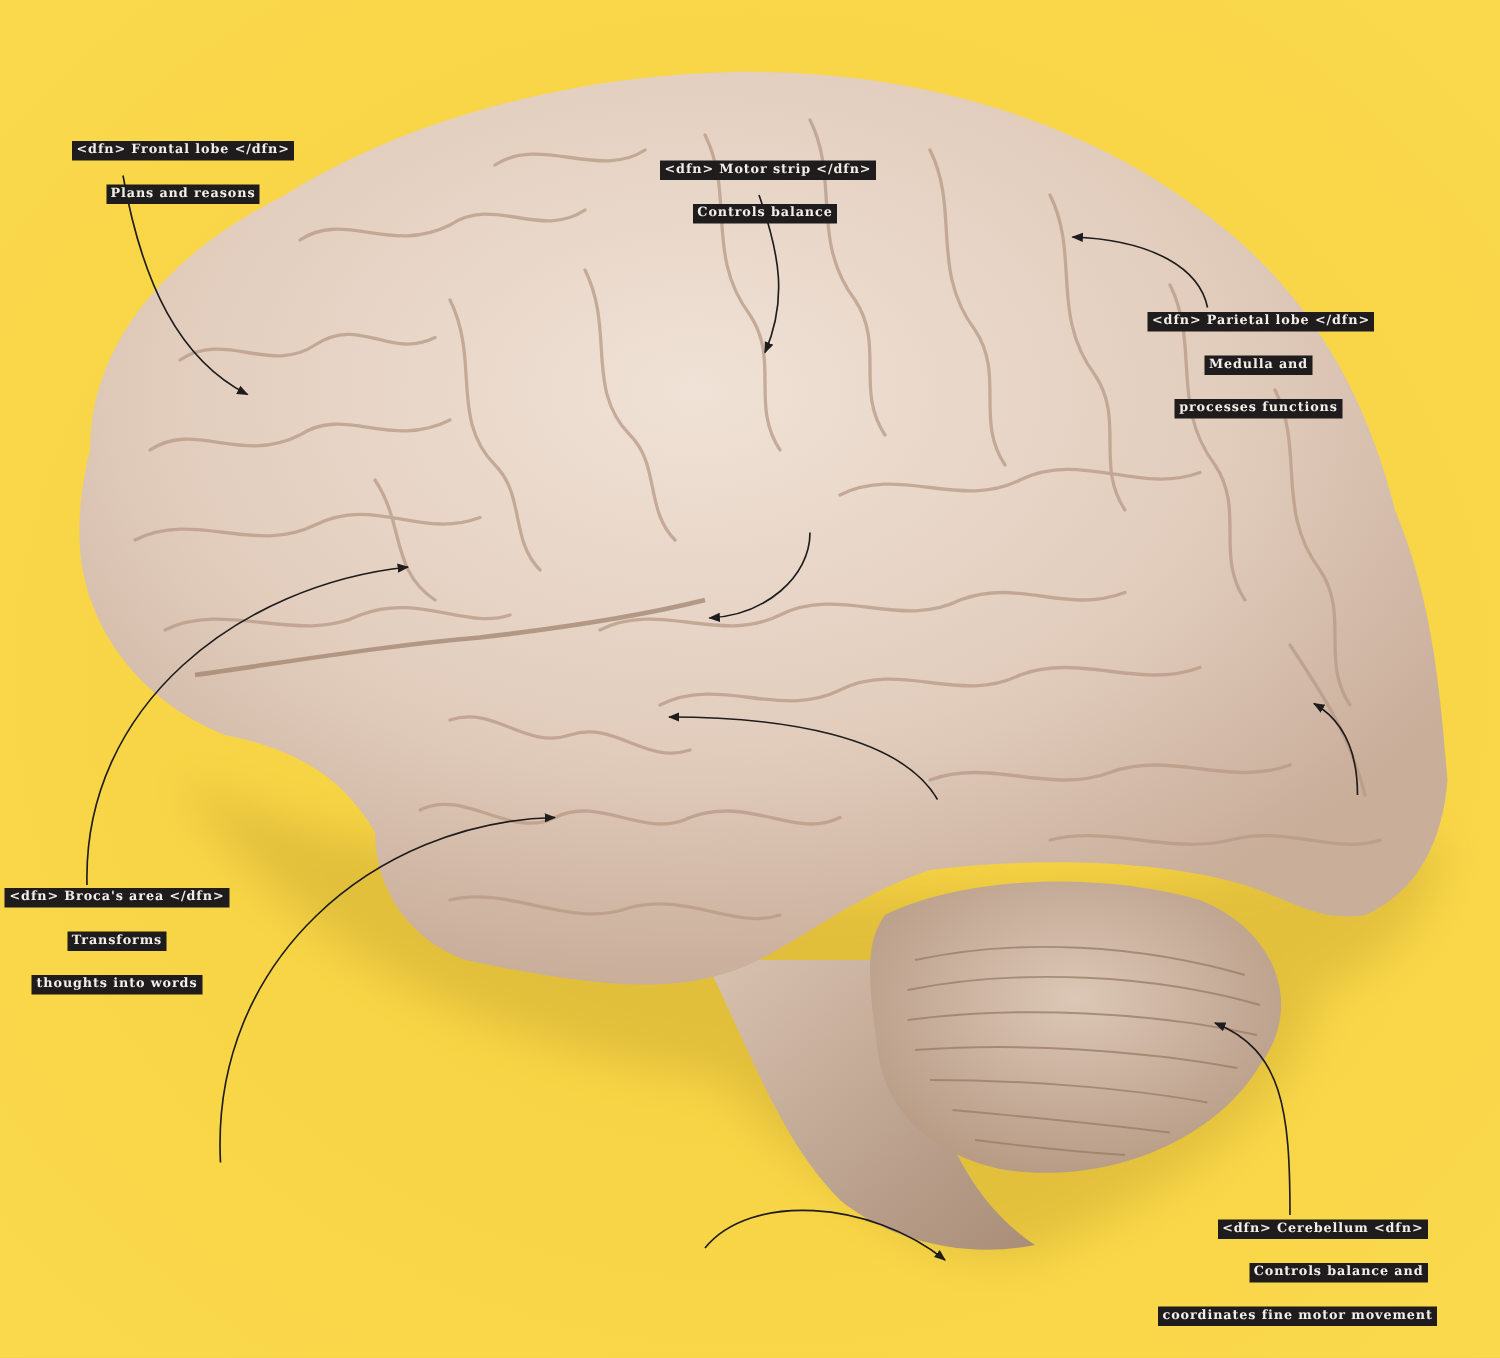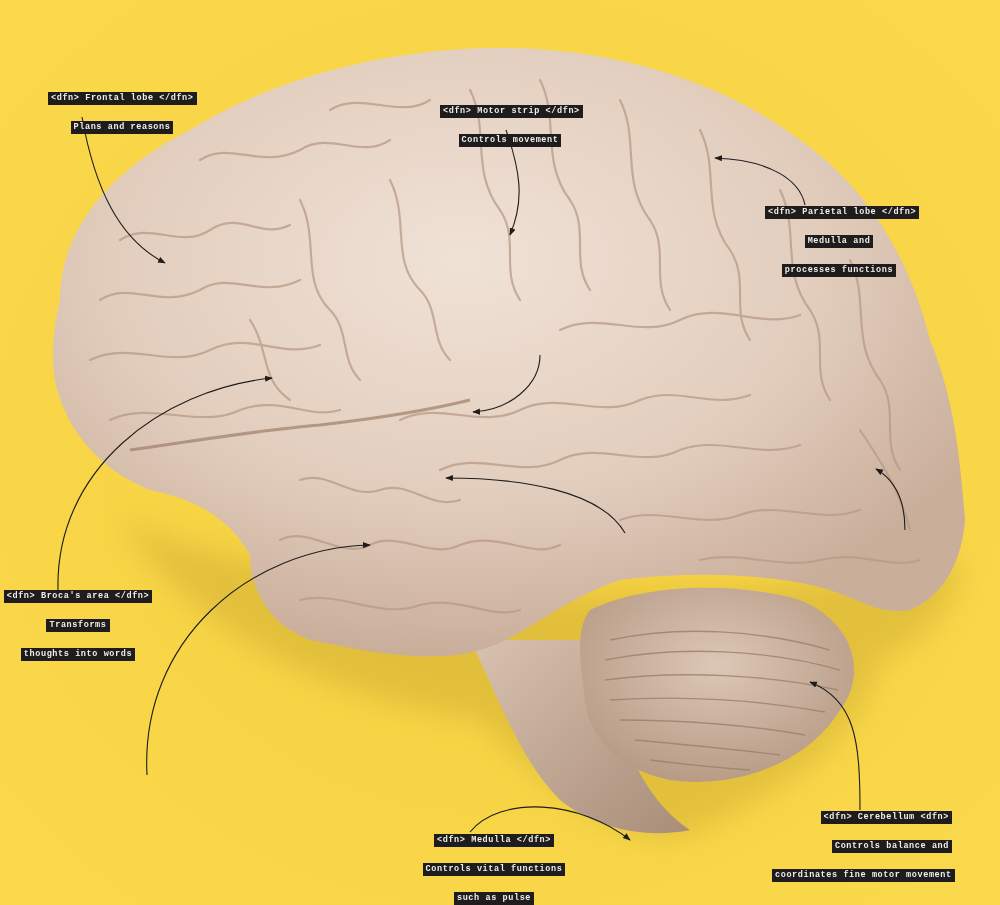--- a/index.html
+++ b/index.html
@@ -1,17 +1,17 @@
 <!DOCTYPE html>
 <html><head>
 <meta charset="utf-8">
 <style>
   html, body { margin:0; padding:0; }
   body { width:1000px; height:905px; overflow:hidden; position:relative; background:#f9d548; font-family:"DejaVu Serif","Liberation Serif",serif; }
-  .stage { position:absolute; left:0; top:0; width:1000px; height:905px; background:#f9d548;font-family:Liberation Mono, monospace; }
+  .stage { position:absolute; left:0; top:0; width:1000px; height:905px; background:#f9d548; }
   svg.art { position:absolute; left:0; top:0; width:1000px; height:905px; }
   .label { position:absolute; text-align:center; line-height:13px; }
   .label .line { display:inline-block; background:#1e1c1c; color:#f2efe9; font-size:8.5px; padding:0 3px; letter-spacing:0.6px; white-space:nowrap; font-weight:bold; }
   .label .line + br + .line { margin-top:16px; }
 </style>
 </head>
 <body>
 
 <div class="stage">
   <svg class="art" viewBox="0 0 1000 905">
@@ -103,43 +103,38 @@
     </g>
   </svg>
 
   <div class="label" style="left:48px; top:90px; width:148px;">
     <span class="line">&lt;dfn&gt; Frontal lobe  &lt;/dfn&gt;</span><br>
     <span class="line">Plans and reasons</span>
   </div>
 
   <div class="label" style="left:440px; top:103px; width:140px;">
     <span class="line">&lt;dfn&gt; Motor strip &lt;/dfn&gt;</span><br>
-    <span class="line">Controls movement</span>
+    <span class="line">Controls balance</span>
   </div>
 
   <div class="label" style="left:765px; top:204px; width:148px;">
     <span class="line">&lt;dfn&gt; Parietal lobe &lt;/dfn&gt;</span><br>
     <span class="line">Medulla and</span><br>
     <span class="line">processes functions</span>
   </div>
 
 
 
 
   <div class="label" style="left:3px; top:588px; width:150px;">
     <span class="line">&lt;dfn&gt; Broca's area  &lt;/dfn&gt;</span><br>
     <span class="line">Transforms</span><br>
     <span class="line">thoughts into words</span>
   </div>
 
 
-  <div class="label" style="left:418px; top:832px; width:152px;">
-    <span class="line">&lt;dfn&gt; Medulla &lt;/dfn&gt;</span><br>
-    <span class="line">Controls vital functions</span><br>
-    <span class="line">such as pulse</span>
-  </div>
 
   <div class="label" style="left:772px; top:809px; width:180px;text-align:right;">
     <span class="line">&lt;dfn&gt; Cerebellum &lt;dfn&gt;</span><br>
     <span class="line">Controls balance and</span><br>
     <span class="line">coordinates fine motor movement</span>
   </div>
 </div>
 
 </body></html>

